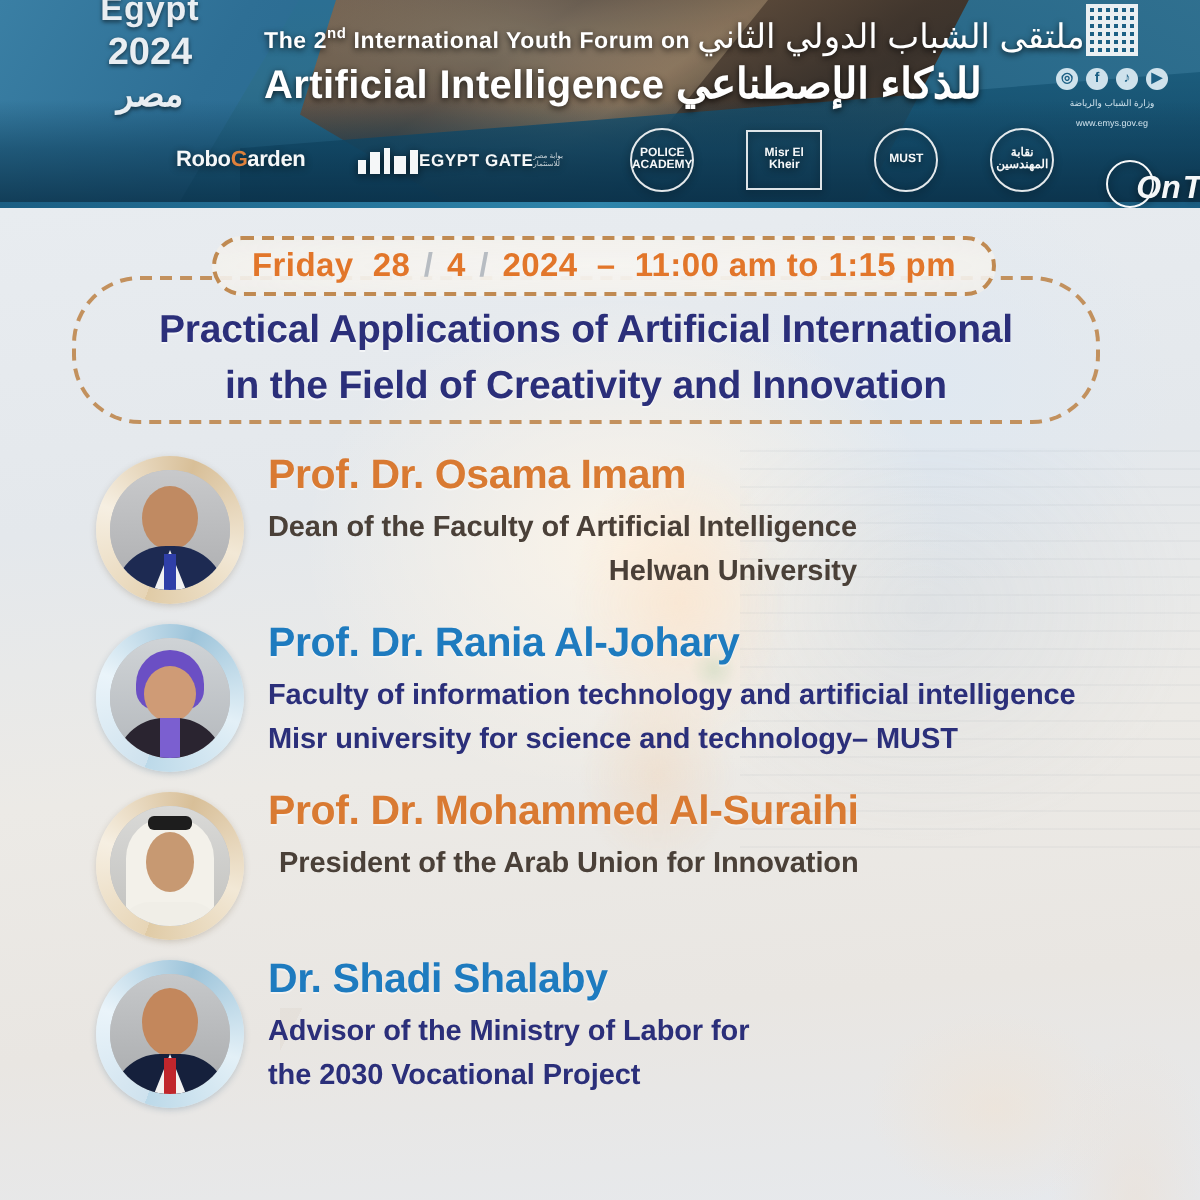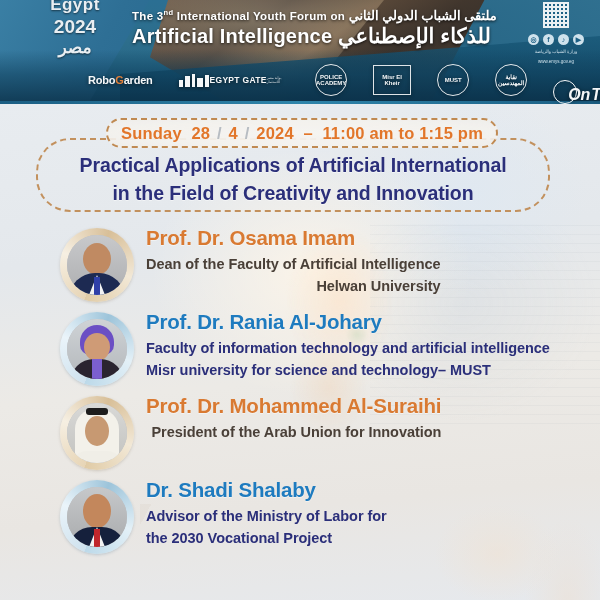--- a/index.html
+++ b/index.html
@@ -112,21 +112,21 @@
   }
   .ft-line1 sup { font-size: 7.5px; }
   .ft-line2 {
     font-size: 20px;
     font-weight: bold;
     white-space: nowrap;
     letter-spacing: .2px;
     margin-top: 1px;
   }
   .ar-big { font-size: 21px; font-weight: bold; }
-  .ar-sm { font-size: 13px; font-weight: bold; }
+  .ar-sm { font-size: 17px; font-weight: normal; }
 
   .logo-row {
     position: absolute;
     left: 88px; top: 60px;
     width: 430px; height: 40px;
     display: flex;
     align-items: center;
     gap: 26px;
     z-index: 8;
   }
@@ -311,21 +311,21 @@
     font-size: 19.5px;
     font-weight: bold;
     line-height: 1.42;
     letter-spacing: -.1px;
     text-shadow: 0 1px 0 rgba(255,255,255,.5);
   }
 
   
   .speakers {
     position: absolute;
-    left: 16px; top: 224px;
+    left: 4px; top: 224px;
     width: 584px;
   }
   .speaker {
     position: relative;
     display: flex;
     align-items: flex-start;
     padding-left: 44px;
     margin-bottom: 6px;
   }
   .avatar-ring {
@@ -438,21 +438,21 @@
     <div class="hdr-dark-band"></div>
 
     <div class="egypt-block">
       <div class="egypt-en">Egypt</div>
       <div class="egypt-year">2024</div>
       <div class="egypt-ar">مصر</div>
     </div>
 
     <div class="forum-title">
       <div class="ft-line1">
-        <span>The 3</span><sup>nd</sup><span> International Youth Forum on</span>
+        <span>The 2</span><sup>nd</sup><span> International Youth Forum on</span>
         <span class="ar-sm">ملتقى الشباب الدولي الثاني</span>
       </div>
       <div class="ft-line2">
         <span>Artificial Intelligence</span>
         <span class="ar-big">للذكاء الإصطناعي</span>
       </div>
     </div>
 
     <div class="logo-row">
       <div class="logo">
@@ -506,21 +506,21 @@
     <div class="robot-ghost"></div>
     <div class="tech-ghost"></div>
     <div class="bokeh-ghost"></div>
     <div class="metal-ghost"></div>
   </div>
 
   <div class="dash-title-box"></div>
 
   <div class="date-pill">
     <span class="date-text">
-      <span>Sunday</span>&nbsp;
+      <span>Friday</span>&nbsp;
       <span>28</span>
       <span class="sep">/</span>
       <span>4</span>
       <span class="sep">/</span>
       <span>2024</span>&nbsp;
       <span>–</span>&nbsp;
       <span>11:00 am to 1:15 pm</span>
     </span>
   </div>
 

